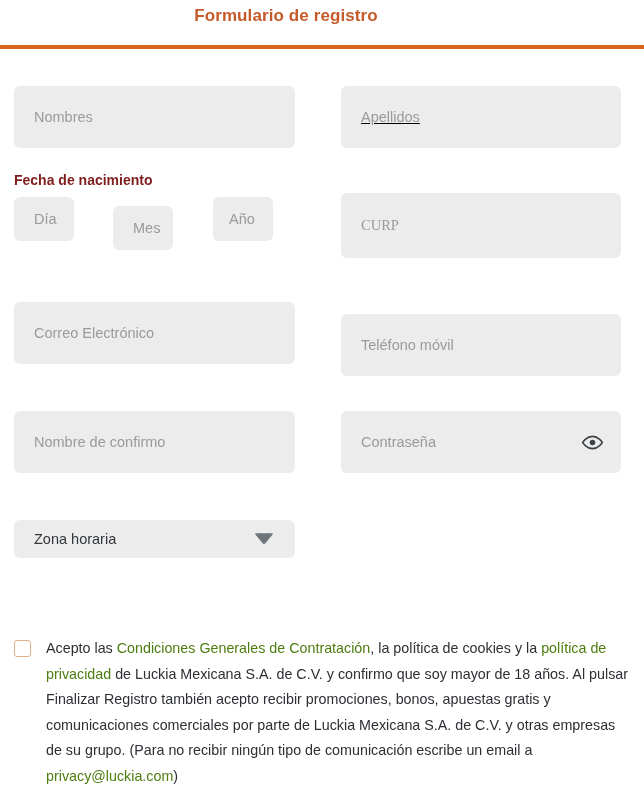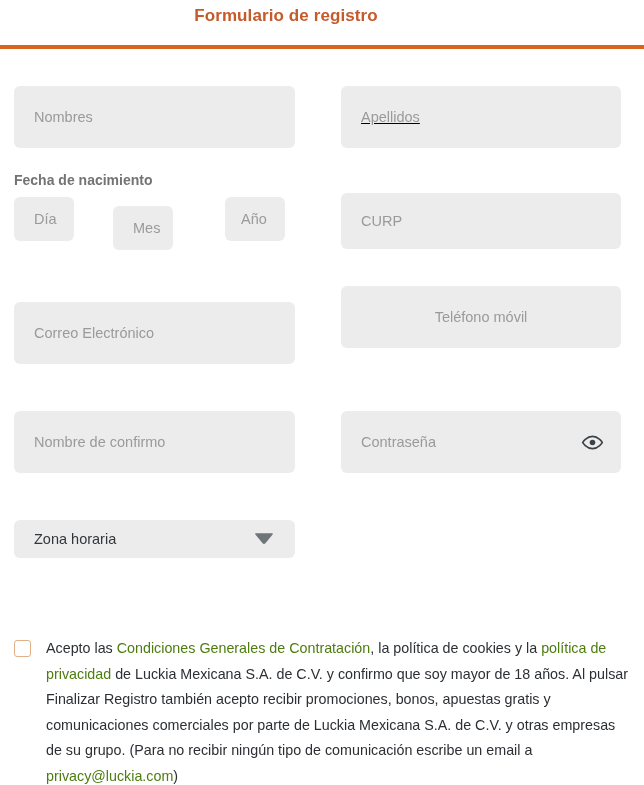--- a/index.html
+++ b/index.html
@@ -67,21 +67,21 @@
   .col-right { left: 341px; width: 280px; }
 
   .h-tall  { height: 62px; }
   .h-short { height: 44px; }
 
   
   .section-label {
     position: absolute;
     font-size: 14px;
     font-weight: bold;
-    color: #737373;
+    color: #7f1d1d;
     line-height: 1;
   }
 
   
   .date-field { width: 60px; }
 
   
   .eye-icon {
     position: absolute;
     right: 17px;
@@ -161,33 +161,33 @@
   <div class="section-label" style="left:14px; top:173px;">Fecha de nacimiento</div>
 
   <div class="field date-field h-short" style="left:14px; top:197px;">
     <span class="field-text">Día</span>
   </div>
 
   <div class="field date-field h-short" style="left:113px; top:206px;">
     <span class="field-text">Mes</span>
   </div>
 
-  <div class="field date-field h-short" style="left:225px; top:197px;padding-left:16px;">
+  <div class="field date-field h-short" style="left:213px; top:197px;padding-left:16px;">
     <span class="field-text">Año</span>
   </div>
 
-  <div class="field col-right" style="top:193px; height:56px;">
+  <div class="field col-right" style="top:193px; height:65px;font-family:Liberation Serif, serif;">
     <span class="field-text">CURP</span>
   </div>
 
   <div class="field col-left h-tall" style="top:302px;">
     <span class="field-text">Correo Electrónico</span>
   </div>
 
-  <div class="field col-right h-tall" style="top:286px;justify-content:center;">
+  <div class="field col-right h-tall" style="top:314px;">
     <span class="field-text">Teléfono móvil</span>
   </div>
 
   <div class="field col-left h-tall" style="top:411px;">
     <span class="field-text">Nombre de confirmo</span>
   </div>
 
   <div class="field col-right h-tall" style="top:411px;">
     <span class="field-text">Contraseña</span>
     <span class="eye-icon">

